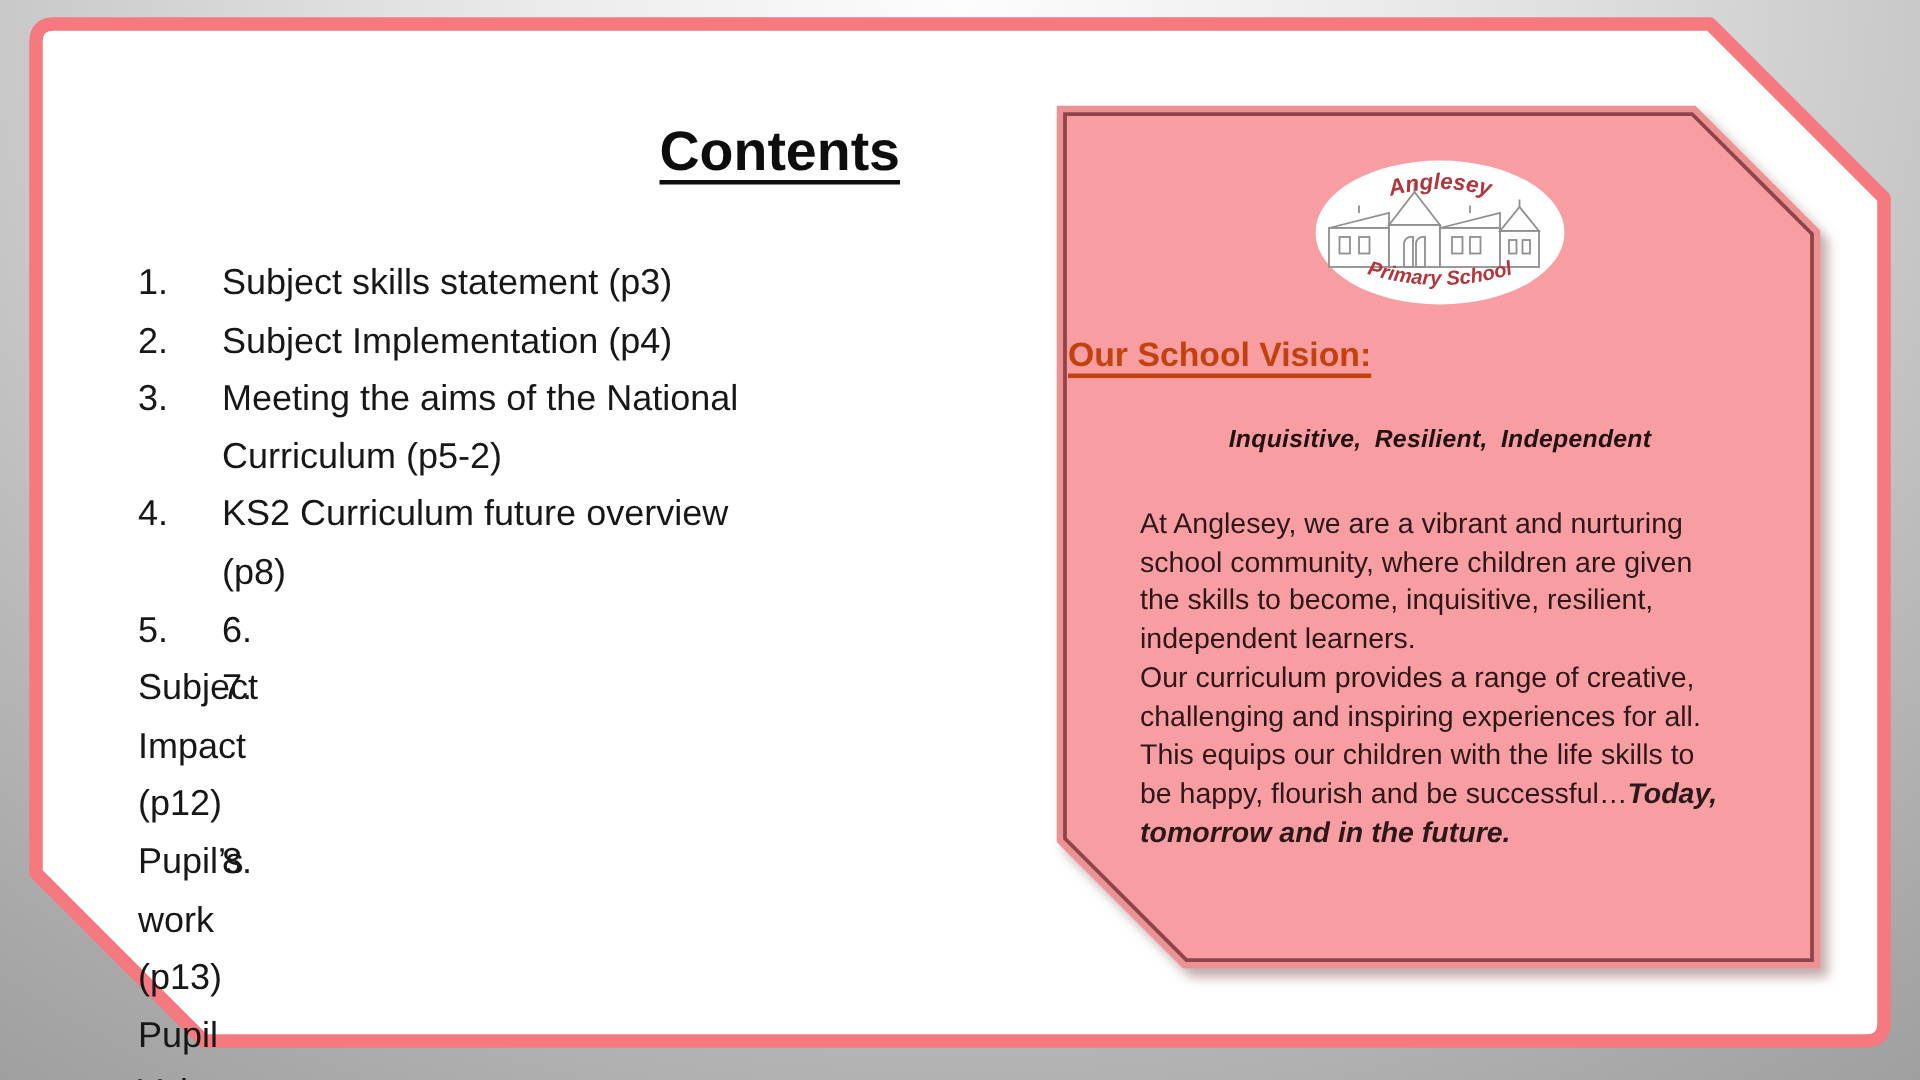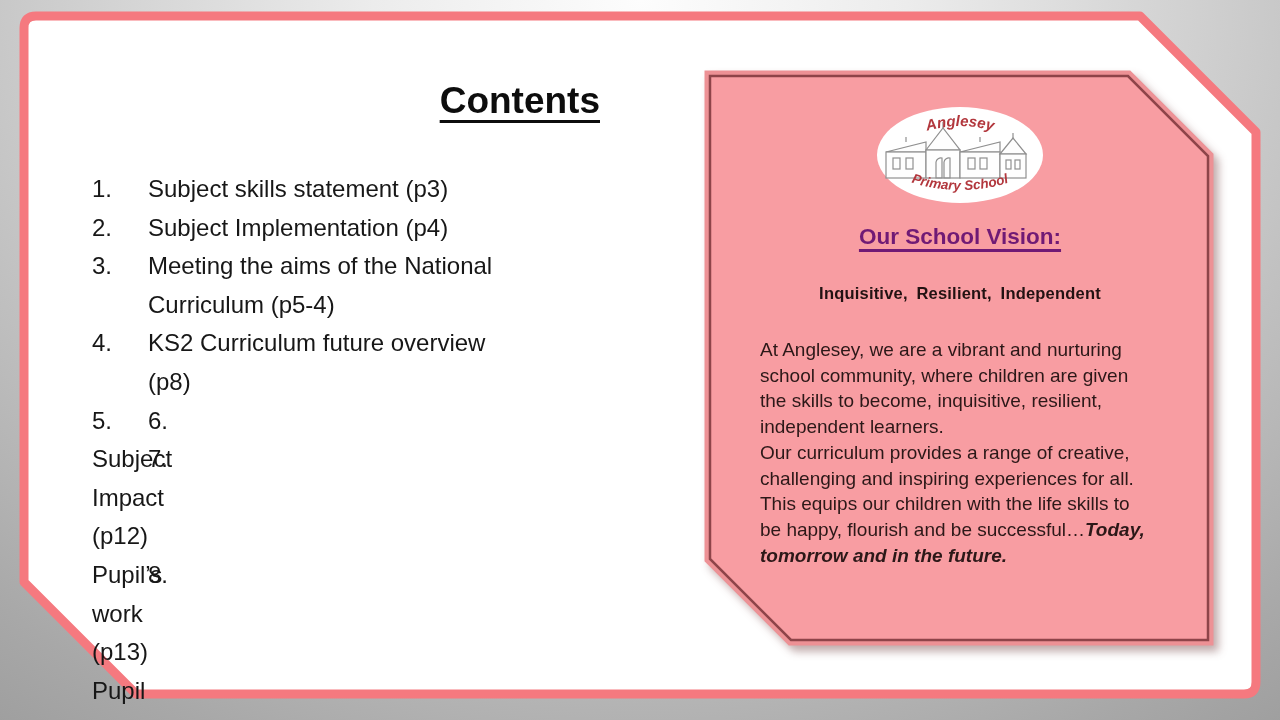--- a/index.html
+++ b/index.html
@@ -22,27 +22,27 @@
     position:absolute;left:92px;top:170px;width:580px;
     display:grid;grid-template-columns:56px 1fr;
     font-size:24px;line-height:38.6px;color:#171717;
   }
   .toc .num{text-align:left;}
   .toc .label{white-space:pre-line;}
 
   .panel-content{position:absolute;left:712px;top:76px;width:496px;height:565px;}
   .logo-wrap{position:absolute;left:164px;top:30px;width:168px;height:98px;}
   .vision-heading{
-    position:absolute;left:0;top:148px;width:496px;text-align:center;
-    font-size:22.5px;font-weight:bold;color:#701a75;
+    position:absolute;left:0;top:148px;width:496px;text-align:left;
+    font-size:22.5px;font-weight:bold;color:#c2410c;
     text-decoration:underline;text-decoration-thickness:2.5px;text-underline-offset:5px;
   }
   .vision-tagline{
     position:absolute;left:0;top:208px;width:496px;text-align:center;
-    font-size:16.5px;font-weight:bold;color:#221212;
+    font-size:16.5px;font-weight:bold;font-style:italic;color:#221212;
     word-spacing:4px;letter-spacing:.2px;
   }
   .vision-body{
     position:absolute;left:48px;top:261px;width:408px;
     font-size:19px;line-height:25.7px;color:#2c1818;
   }
   .vision-body p{margin:0;white-space:pre-line;}
   .emph{font-weight:bold;font-style:italic;}
 </style>
 </head>
@@ -62,21 +62,21 @@
 
   <div class="title">Contents</div>
 
   <div class="toc">
     <div class="num">1.</div>
     <div class="label">Subject skills statement (p3)</div>
     <div class="num">2.</div>
     <div class="label">Subject Implementation (p4)</div>
     <div class="num">3.</div>
     <div class="label">Meeting the aims of the National
-Curriculum (p5-4)</div>
+Curriculum (p5-2)</div>
     <div class="num">4.</div>
     <div class="label">KS2 Curriculum future overview
 (p8)</div>
     <div class="num">5.</div>
     <div class="num">6.</div>
     <div class="label">Subject Impact (p12)</div>
     <div class="num">7.</div>
     <div class="label">Pupil’s work (p13)</div>
     <div class="num">8.</div>
     <div class="label">Pupil Voice (p14)</div>

